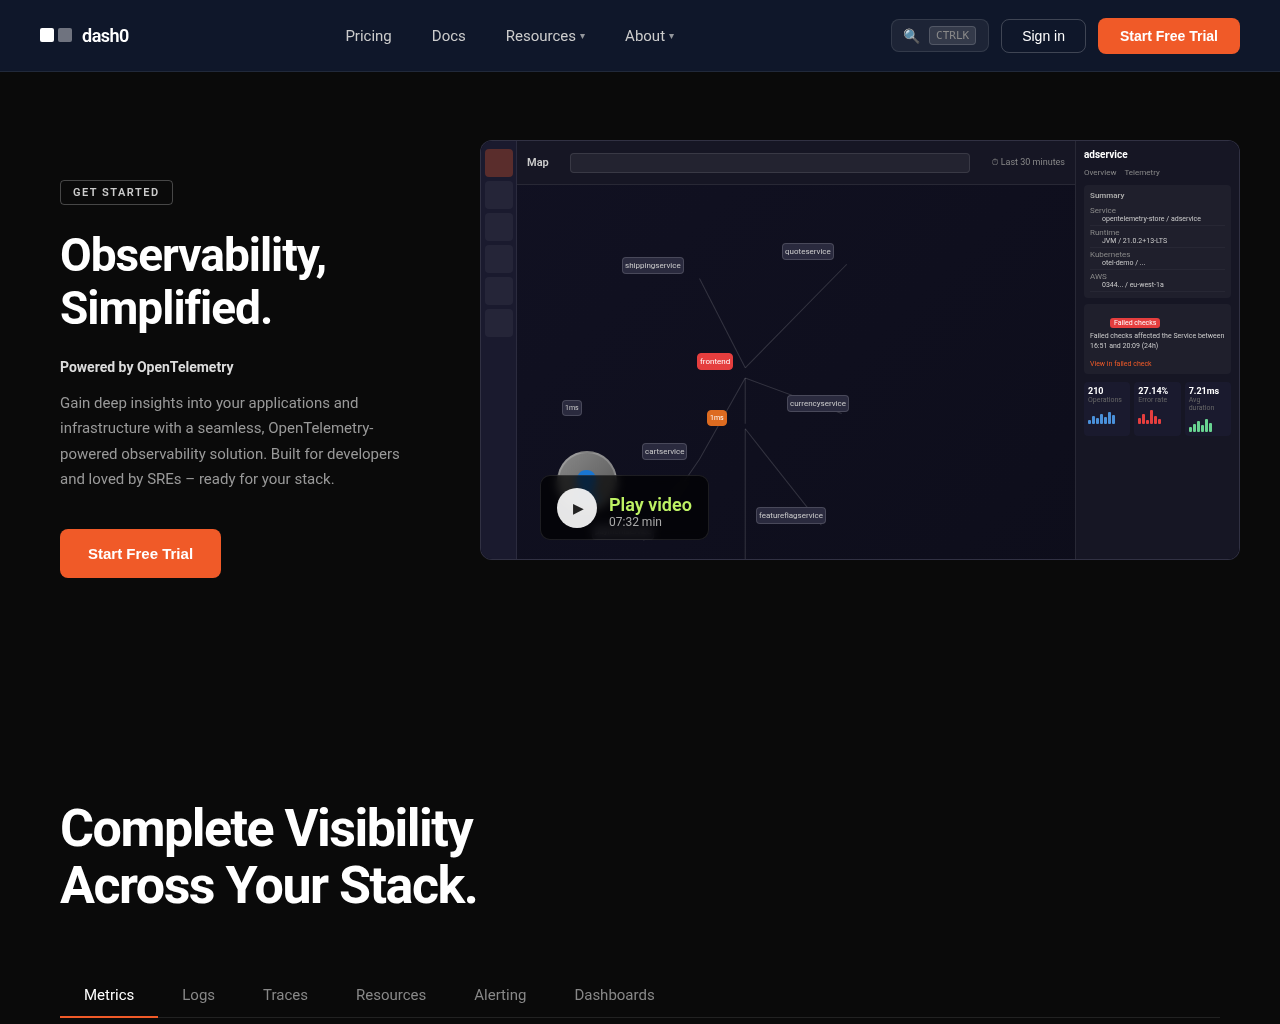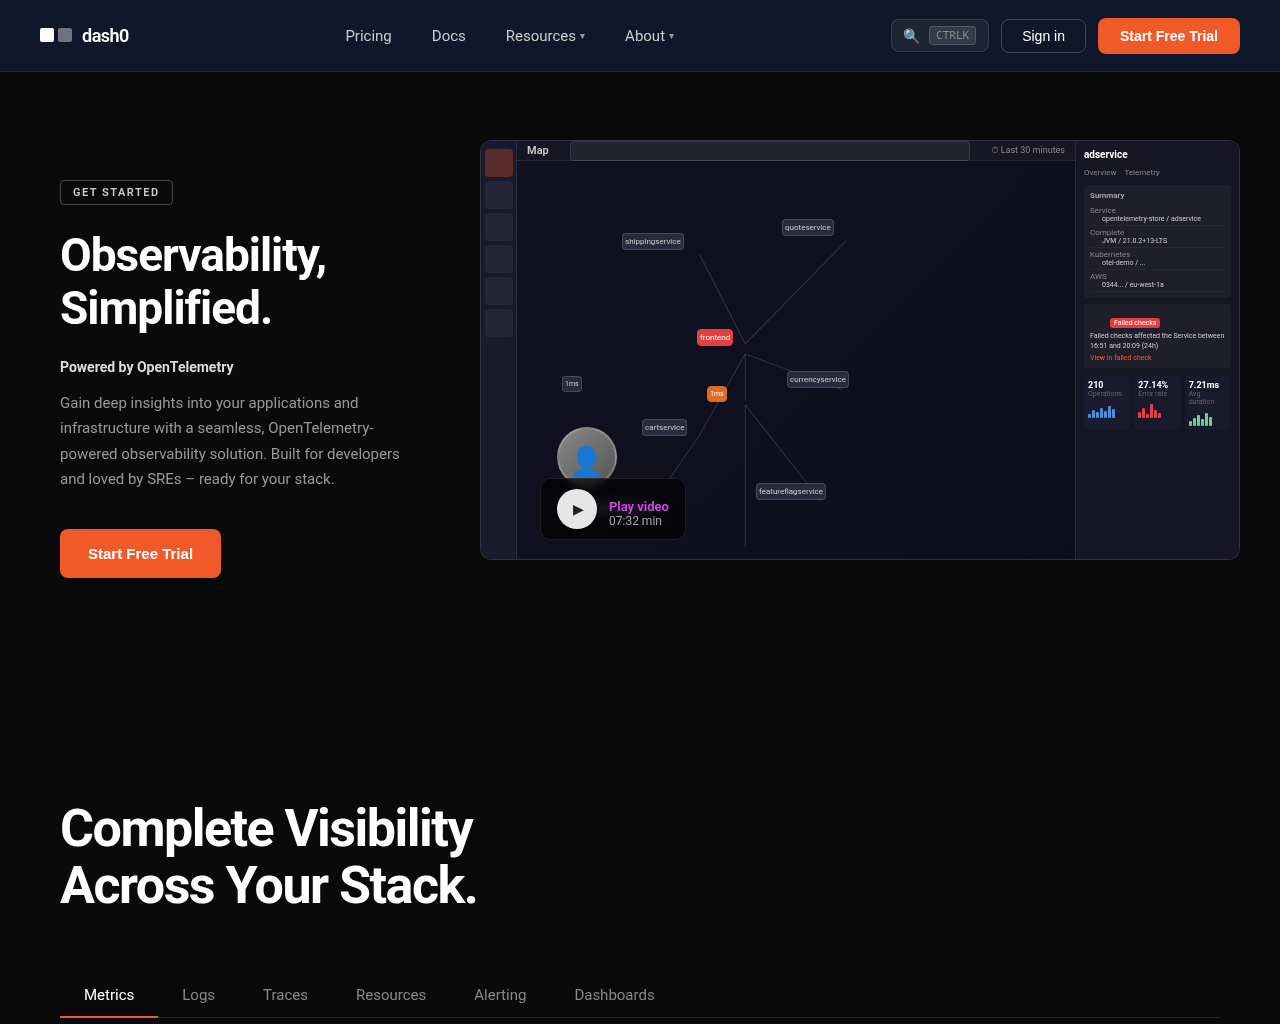--- a/index.html
+++ b/index.html
@@ -210,21 +210,21 @@
     .ss-sidebar-item.active {
       background: rgba(240,90,40,0.3);
     }
     
     .ss-main {
       flex: 1;
       position: relative;
       overflow: hidden;
     }
     .ss-topbar {
-      height: 20px;
+      height: 44px;
       background: #161624;
       border-bottom: 1px solid rgba(255,255,255,0.08);
       display: flex;
       align-items: center;
       padding: 0 10px;
       gap: 21px;
       font-size: 10px;
       color: #888;
     }
     .ss-map-label {
@@ -358,23 +358,23 @@
       cursor: pointer;
       flex-shrink: 0;
     }
     .play-icon {
       color: #222;
       font-size: 14px;
       margin-left: 3px;
     }
     .video-info {}
     .video-label {
-      font-size: 13px;
+      font-size: 18px;
       font-weight: 600;
-      color: #d946ef;
+      color: #bef264;
       margin-top: 8px;
     }
     .video-duration {
       font-size: 12px;
       color: #aaa;
     }
 
     
     .bottom-section {
       padding: 100px 60px 60px;
@@ -535,36 +535,36 @@
             <span>Overview</span>
             <span>Telemetry</span>
           </div>
           <div style="background:rgba(255,255,255,0.04);border-radius:4px;padding:6px;margin-bottom:6px;">
             <div style="font-size:8px;color:#aaa;font-weight:600;margin-bottom:4px;">Summary</div>
             <div class="ss-panel-row">
               <span>Service</span>
               <span class="val" style="font-size:7px;">opentelemetry-store / adservice</span>
             </div>
             <div class="ss-panel-row">
-              <span>Complete</span>
+              <span>Runtime</span>
               <span class="val" style="font-size:7px;">JVM / 21.0.2+13-LTS</span>
             </div>
             <div class="ss-panel-row">
               <span>Kubernetes</span>
               <span class="val" style="font-size:7px;">otel-demo / ...</span>
             </div>
             <div class="ss-panel-row">
               <span>AWS</span>
               <span class="val" style="font-size:7px;">0344... / eu-west-1a</span>
             </div>
           </div>
           <div style="background:rgba(255,255,255,0.04);border-radius:4px;padding:6px;margin-bottom:6px;">
             <div class="ss-badge-failed">Failed checks</div>
             <div style="font-size:7px;color:#ccc;line-height:1.4;">Failed checks affected the Service between 16:51 and 20:09 (24h)</div>
-            <div style="font-size:7px;color:#f05a28;margin-top:2px;cursor:pointer;">View in failed check</div>
+            <div style="font-size:7px;color:#f05a28;margin-top:8px;cursor:pointer;">View in failed check</div>
           </div>
           <div class="ss-metrics">
             <div class="ss-metric-box">
               <div class="ss-metric-val">210</div>
               <div class="ss-metric-label">Operations</div>
               <div class="ss-mini-chart">
                 <div class="ss-bar" style="height:4px;"></div>
                 <div class="ss-bar" style="height:8px;"></div>
                 <div class="ss-bar" style="height:6px;"></div>
                 <div class="ss-bar" style="height:10px;"></div>

